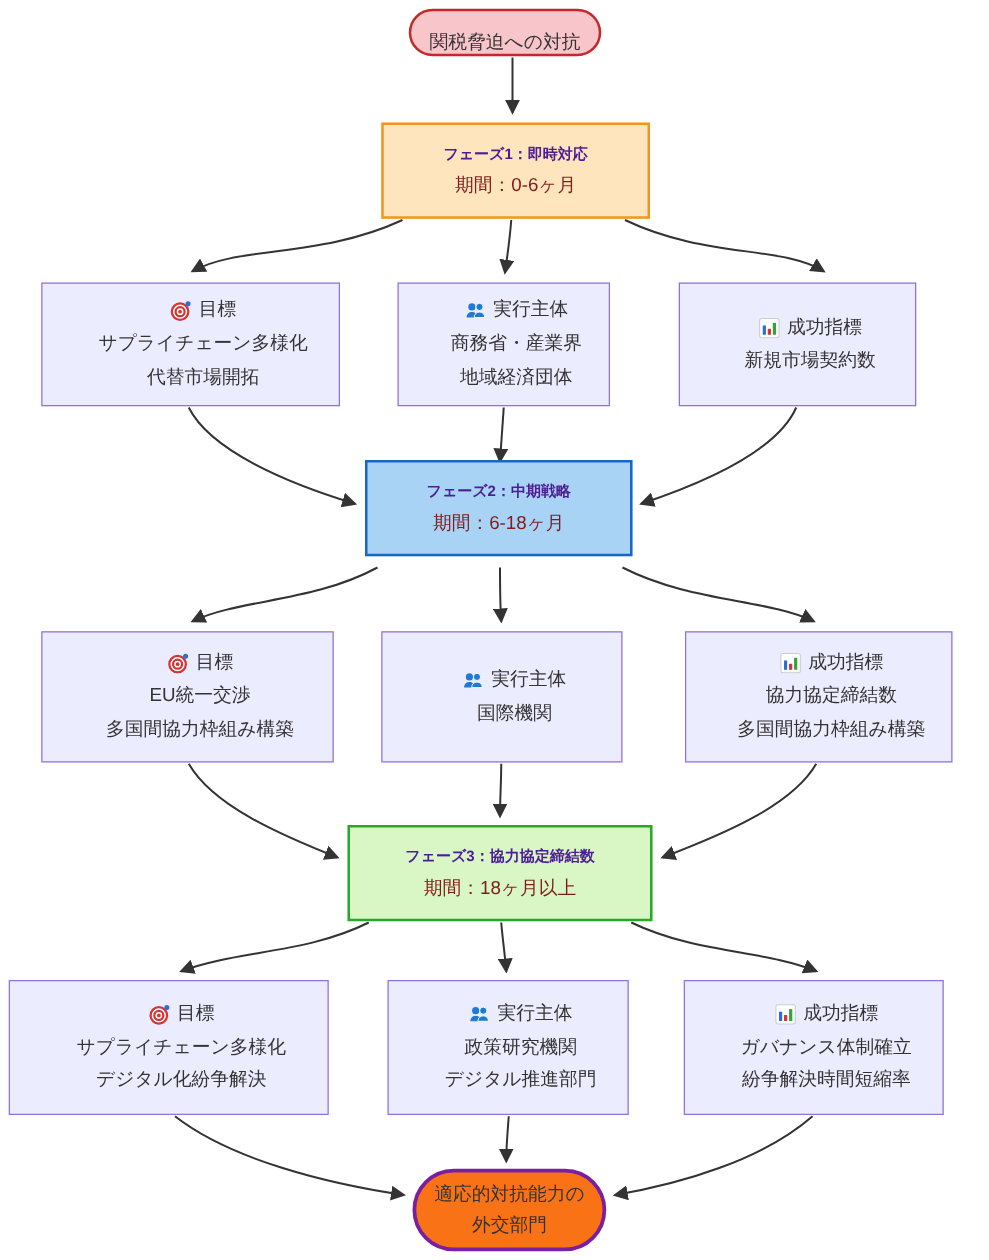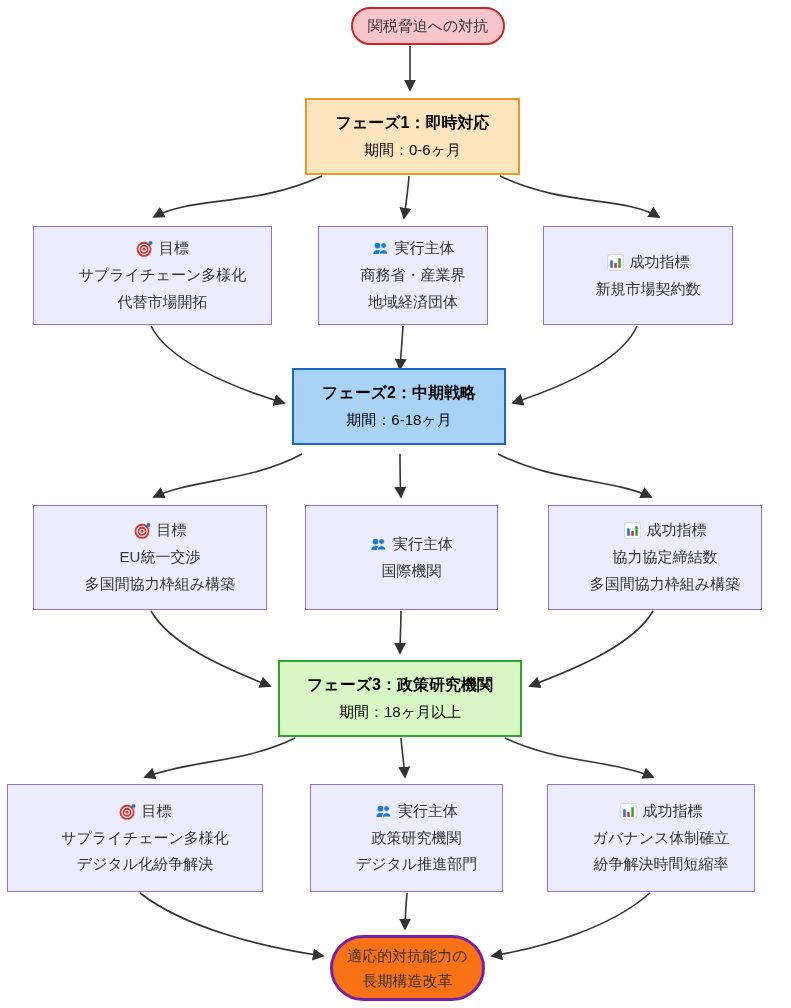--- a/index.html
+++ b/index.html
@@ -8,22 +8,22 @@
   .edges{position:absolute;left:0;top:0;width:791px;height:1008px;z-index:1;}
   .node{position:absolute;box-sizing:border-box;z-index:2;display:flex;flex-direction:column;
         align-items:center;justify-content:center;text-align:center;}
   .stadium{border-radius:999px;font-size:15px;}
   .start-node{background:#f8c6ca;border:2.5px solid #c62828;}
   .end-node{background:#f97316;border:3px solid #7b1fa2;line-height:1.7;}
   .phase-box{border-style:solid;border-width:2px;}
   .phase1{background:#ffe5bd;border-color:#ef9620;}
   .phase2{background:#a9d3f5;border-color:#1a66c2;}
   .phase3{background:#d9f6c5;border-color:#28a828;}
-  .phase-title{font-weight:bold;font-size:16px;color:#000000;margin-bottom:7px;}
-  .phase-period{font-size:15px;color:#000000;}
+  .phase-title{font-weight:bold;font-size:12px;color:#4c1d95;margin-bottom:7px;}
+  .phase-period{font-size:15px;color:#7f1d1d;}
   .detail-box{background:#ececff;border:1.2px solid #9370db;font-size:15px;line-height:1.78;padding-left:20px;}
   .box-heading{display:flex;align-items:center;justify-content:center;gap:6px;}
   .icon{display:inline-flex;width:17px;height:17px;}
   .icon svg{width:17px;height:17px;}
   .symbol-defs{position:absolute;width:0;height:0;overflow:hidden;}
 </style>
 </head>
 <body>
 
 <svg class="symbol-defs" aria-hidden="true">
@@ -79,21 +79,21 @@
       <path d="M295 738 C245 763 190 760 145 777" marker-end="url(#arrowhead)"></path>
       <path d="M401 738 C402 751 404 764 405 777" marker-end="url(#arrowhead)"></path>
       <path d="M505 738 C557 763 612 760 653 777" marker-end="url(#arrowhead)"></path>
 
       <path d="M140 893 C185 928 262 947 323 956" marker-end="url(#arrowhead)"></path>
       <path d="M407 893 C406 906 405 917 405 929" marker-end="url(#arrowhead)"></path>
       <path d="M650 893 C610 928 545 947 492 956" marker-end="url(#arrowhead)"></path>
     </g>
   </svg>
 
-  <div class="node stadium start-node" style="left:351px;top:7px;width:154px;height:38px;">
+  <div class="node stadium start-node" style="left:327px;top:7px;width:154px;height:38px;justify-content:flex-end;">
     <span>関税脅迫への対抗</span>
   </div>
 
   <div class="node phase-box phase1" style="left:305px;top:98px;width:215px;height:77px;">
     <div class="phase-title">フェーズ1：即時対応</div>
     <div class="phase-period">期間：0-6ヶ月</div>
   </div>
 
   <div class="node detail-box" style="left:33px;top:226px;width:239px;height:99px;">
     <div class="box-heading">
@@ -170,21 +170,21 @@
             <use href="#icon-chart"></use>
           </svg>
         </span>
       <span>成功指標</span>
     </div>
     <div>協力協定締結数</div>
     <div>多国間協力枠組み構築</div>
   </div>
 
   <div class="node phase-box phase3" style="left:278px;top:660px;width:244px;height:77px;">
-    <div class="phase-title">フェーズ3：政策研究機関</div>
+    <div class="phase-title">フェーズ3：協力協定締結数</div>
     <div class="phase-period">期間：18ヶ月以上</div>
   </div>
 
   <div class="node detail-box" style="left:7px;top:784px;width:256px;height:108px;">
     <div class="box-heading">
       <span class="icon">
           <svg>
             <use href="#icon-target"></use>
           </svg>
         </span>
@@ -215,16 +215,16 @@
           </svg>
         </span>
       <span>成功指標</span>
     </div>
     <div>ガバナンス体制確立</div>
     <div>紛争解決時間短縮率</div>
   </div>
 
   <div class="node stadium end-node" style="left:330px;top:935px;width:155px;height:66px;">
     <div>適応的対抗能力の</div>
-    <div>長期構造改革</div>
+    <div>外交部門</div>
   </div>
 
 </div>
 
 </body></html>

